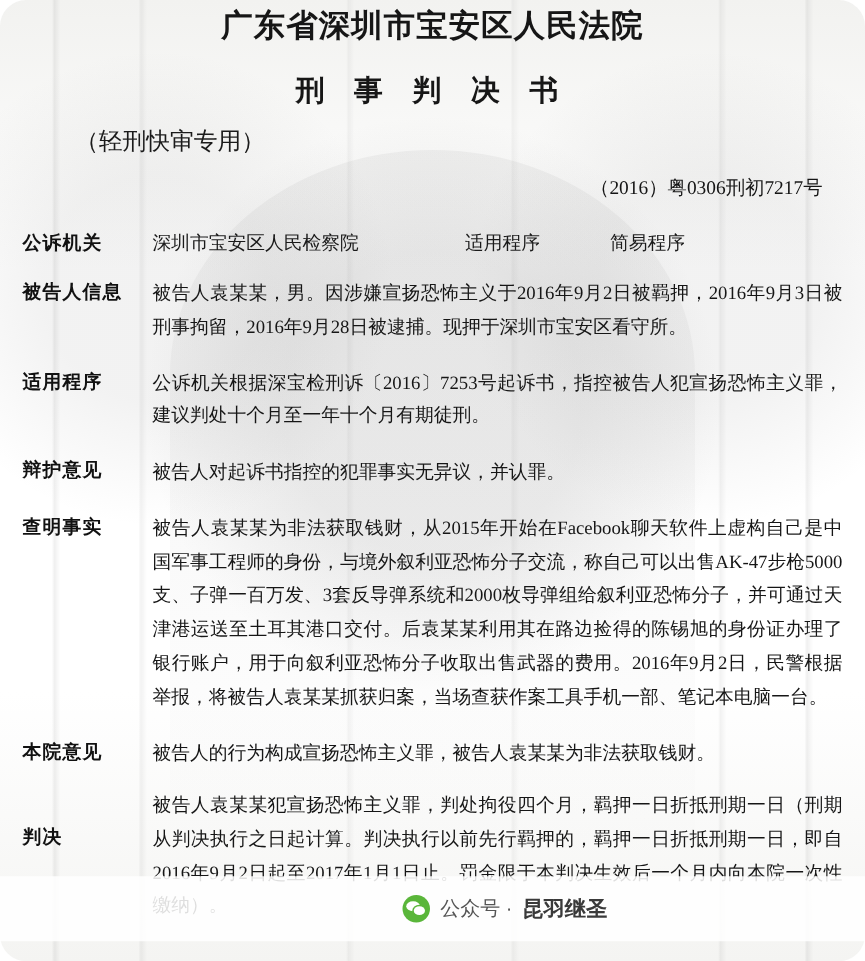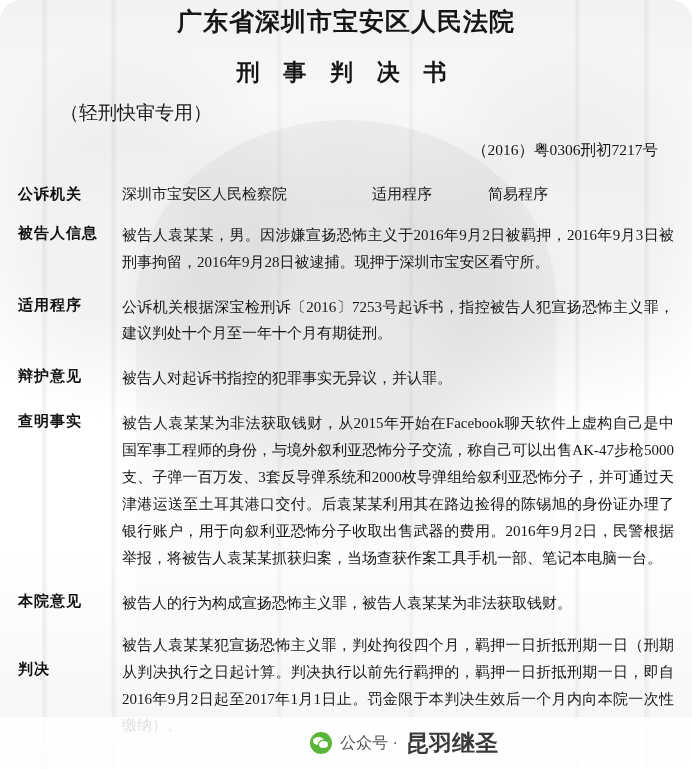--- a/index.html
+++ b/index.html
@@ -122,21 +122,21 @@
   .facts-body { line-height: 1.8; }
 
   .judgment-row { margin-top: 16px; }
   .judgment-row .row-label { padding-top: 28px; }
 
   
   .footer-bar {
     position: absolute;
     left: 0;
     right: 0;
-    bottom: 0;
+    bottom: 16px;
     height: 52px;
     background: rgba(255,255,255,0.86);
     display: flex;
     align-items: center;
     justify-content: center;
     z-index: 5;
   }
   .footer-inner {
     display: flex;
     align-items: center;
@@ -166,21 +166,21 @@
     width: 9px; height: 7px;
     left: 9px; top: 9px;
     box-shadow: 0 0 0 1.2px #5ab63a;
   }
   .footer-label {
     font-size: 16px;
     color: #555;
     font-family: "Liberation Sans", sans-serif;
   }
   .footer-name {
-    font-size: 23px;
+    font-size: 17px;
     color: #3a3a3a;
     font-weight: bold;
     font-family: "Liberation Sans", sans-serif;
   }
 </style>
 </head>
 <body>
 
 <div class="page">
   <div class="watermark-cols"></div>

